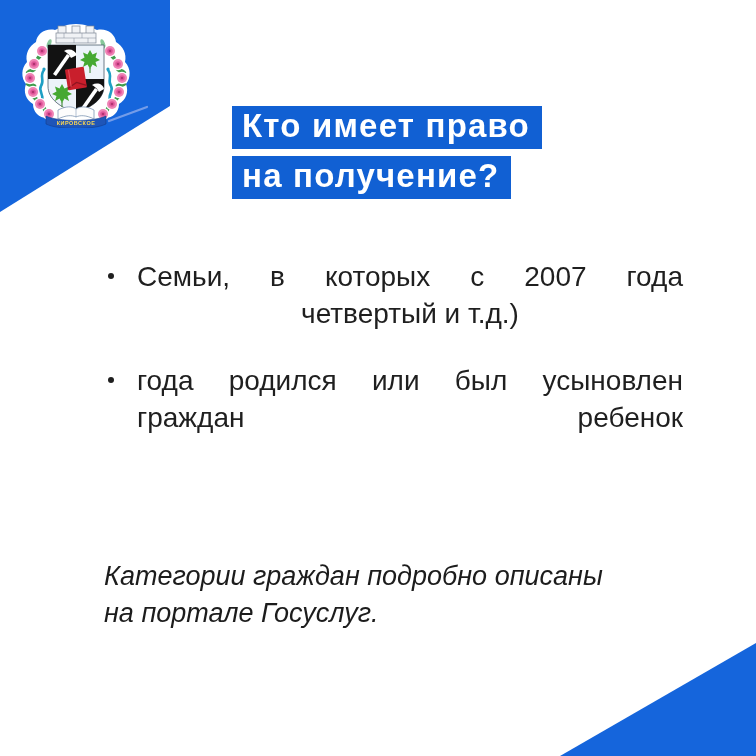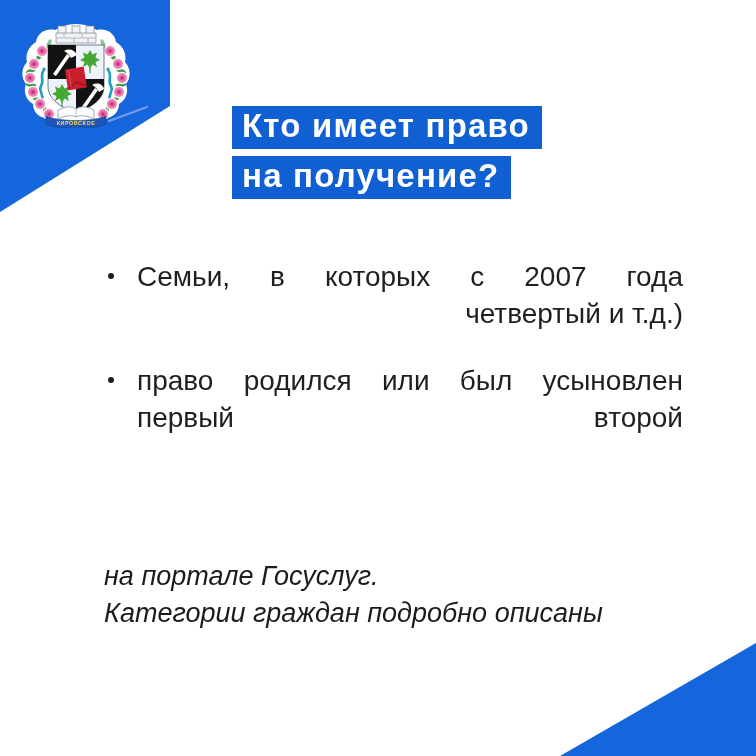--- a/index.html
+++ b/index.html
@@ -12,21 +12,21 @@
   .hero-title{position:absolute;left:232px;top:106px;display:flex;flex-direction:column;align-items:flex-start;}
   .hero-line{
     display:inline-block;background:#1160d3;color:#ffffff;
     font-size:33px;font-weight:600;letter-spacing:1.2px;line-height:34px;
     padding:3px 12px 6px 10px;margin-bottom:7px;white-space:nowrap;
   }
   .body-copy{position:absolute;left:104px;top:250px;width:580px;margin-top:8px;}
   .bullet-item{display:flex;margin-bottom:30px;}
   .bullet-dot{flex:0 0 auto;width:6px;height:6px;border-radius:50%;background:#1f1f1f;margin:15px 0 0 4px;}
   .bullet-text{margin-left:23px;width:546px;font-size:28px;line-height:37px;}
-  .tline{text-align:right;white-space:nowrap;}
+  .tline{text-align:center;white-space:nowrap;}
   .jline{text-align:justify;text-align-last:justify;white-space:normal;}
   .footnote{position:absolute;left:104px;top:558px;font-style:italic;font-size:27px;line-height:37px;color:#1c1c1c;}
 </style>
 </head>
 <body>
 
 <div class="canvas">
 
   <svg class="bg-shapes" width="756" height="756" viewBox="0 0 756 756">
     <polygon points="0,0 170,0 170,106 0,212" fill="#1565dc"></polygon>
@@ -187,24 +187,24 @@
     <div class="bullet-item">
       <span class="bullet-dot"></span>
       <div class="bullet-text">
         <div class="jline">Семьи, в которых с 2007 года</div>
         <div class="tline">четвертый и т.д.)</div>
       </div>
     </div>
     <div class="bullet-item">
       <span class="bullet-dot"></span>
       <div class="bullet-text">
-        <div class="jline">право родился или был усыновлен</div>
-        <div class="jline">первый второй</div>
+        <div class="jline">года родился или был усыновлен</div>
+        <div class="jline">граждан ребенок</div>
       </div>
     </div>
   </div>
 
   <div class="footnote">
+    <div>Категории граждан подробно описаны</div>
     <div>на портале Госуслуг.</div>
-    <div>Категории граждан подробно описаны</div>
   </div>
 
 </div>
 
 </body></html>

